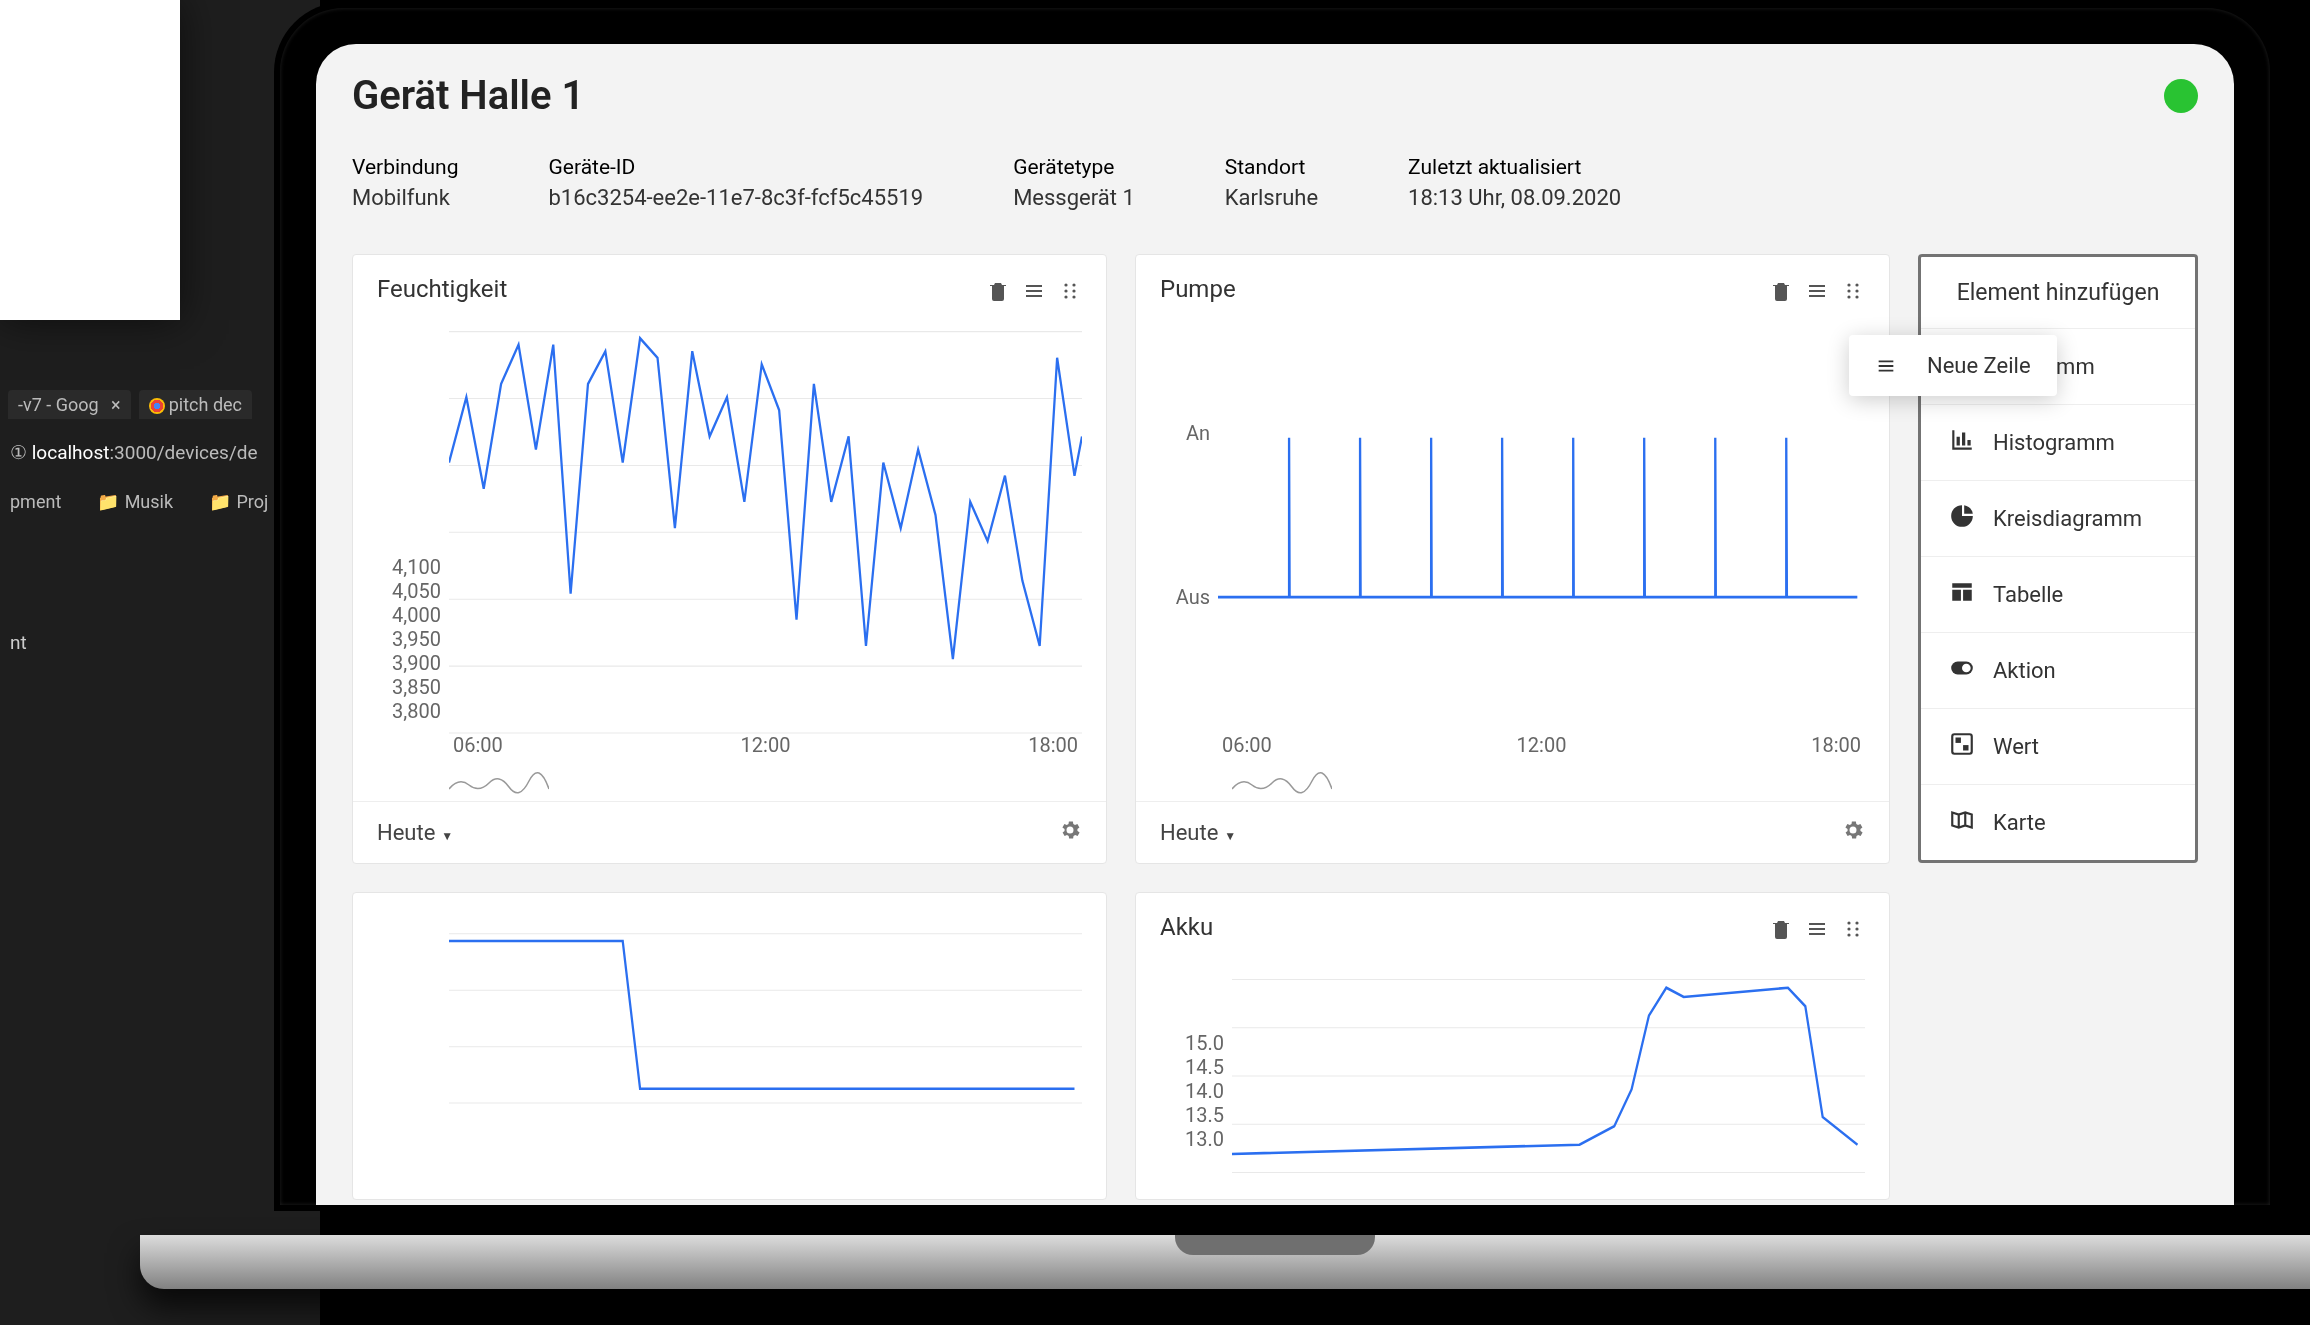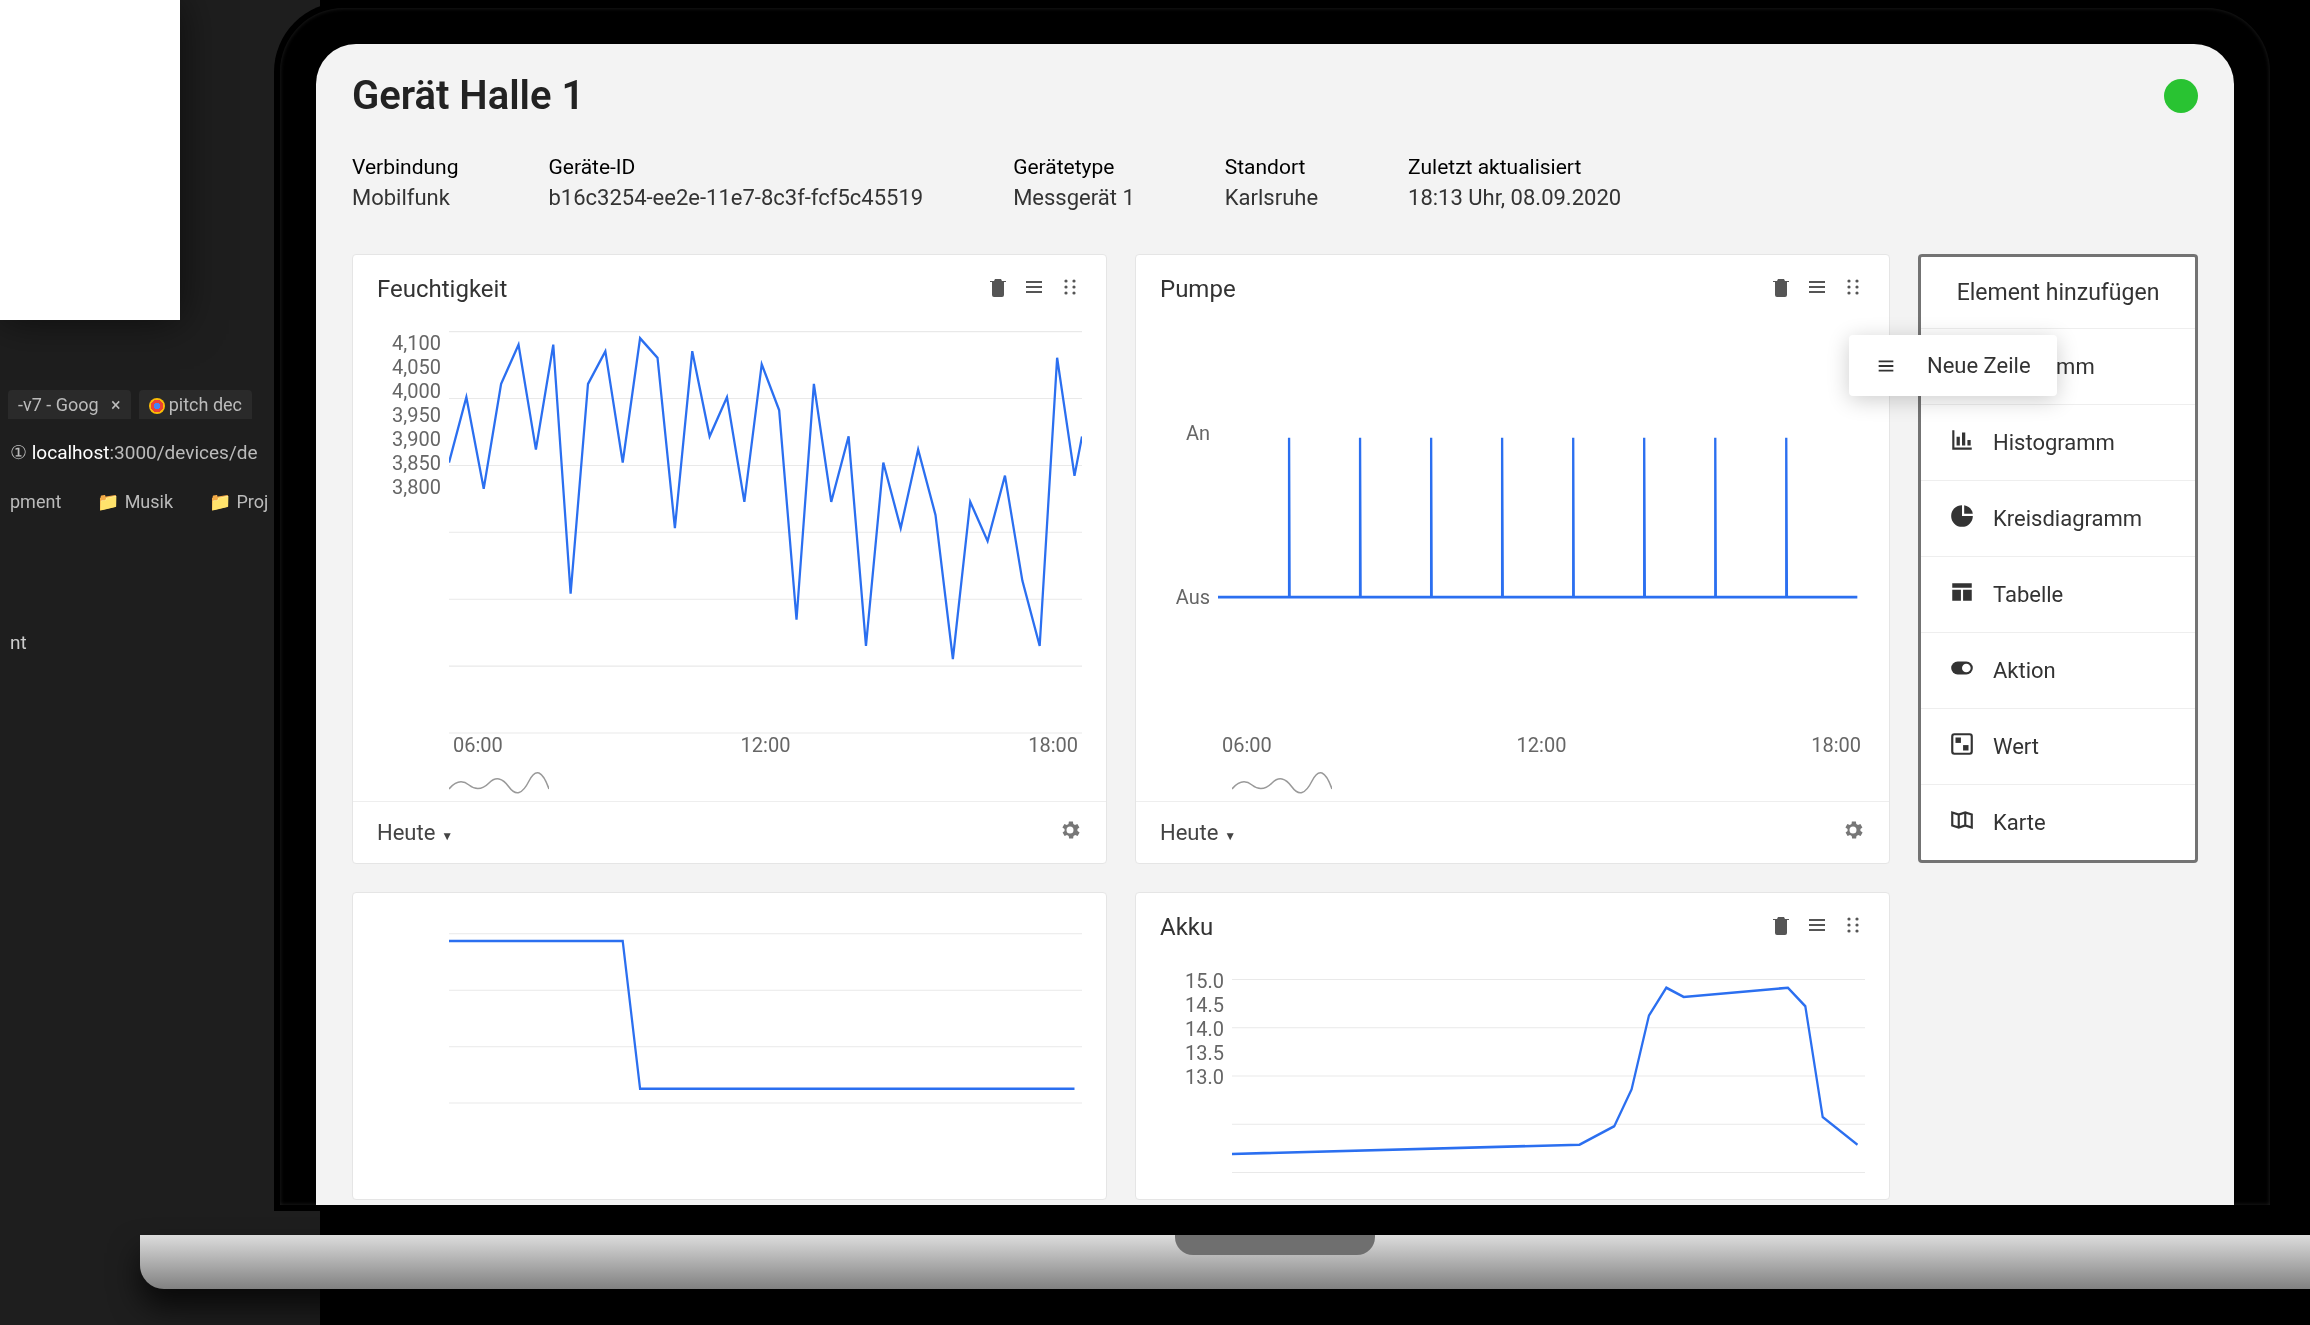--- a/index.html
+++ b/index.html
@@ -119,31 +119,31 @@
 
   .card {
     background:#fff;
     border:1px solid #e5e5e5;
     border-radius:4px;
     display:flex;
     flex-direction:column;
     min-height: 200px;
   }
   .card-hd {
-    display:flex; align-items:flex-start;
+    display:flex; align-items:flex-end;
     padding:20px 24px 8px 24px;
     font-size:24px; color:#333;
   }
   .card-hd .ic { margin-left:12px; color:#555; cursor:pointer; }
   .card-hd .ic.first { margin-left:auto; }
   .card-hd .ic svg { width:24px; height:24px; display:block; }
 
   .chart-wrap { height: 460px; padding: 10px 24px 4px 24px; display:flex; }
   .chart-wrap.short { height: 250px; }
-  .yaxis { width:72px; display:flex; flex-direction:column; justify-content:flex-start; padding:10px 8px 44px 0; text-align:right; color:#666; font-size:20px; }
+  .yaxis { width:72px; display:flex; flex-direction:column; justify-content:flex-end; padding:10px 8px 44px 0; text-align:right; color:#666; font-size:20px; }
   .yaxis.wide { width:58px; }
   .plot { flex:1; position:relative; }
   .plot svg { width:100%; height:100%; display:block; }
   .plot .grid line { stroke:#e9e9e9; stroke-width:1;}
   .plot .series { fill:none; stroke:#2b6ff0; stroke-width:2.5; }
   .xaxis { position:absolute; left:0; right:0; bottom:0; height:34px; display:flex; justify-content:space-between; color:#666; font-size:20px; padding:0 4px;}
   .brush { height:24px; margin: 0 24px 6px 96px; }
   .brush svg { width:100px; height:24px; display:block; }
   .brush path { fill:none; stroke:#999; stroke-width:1.5; }
 

